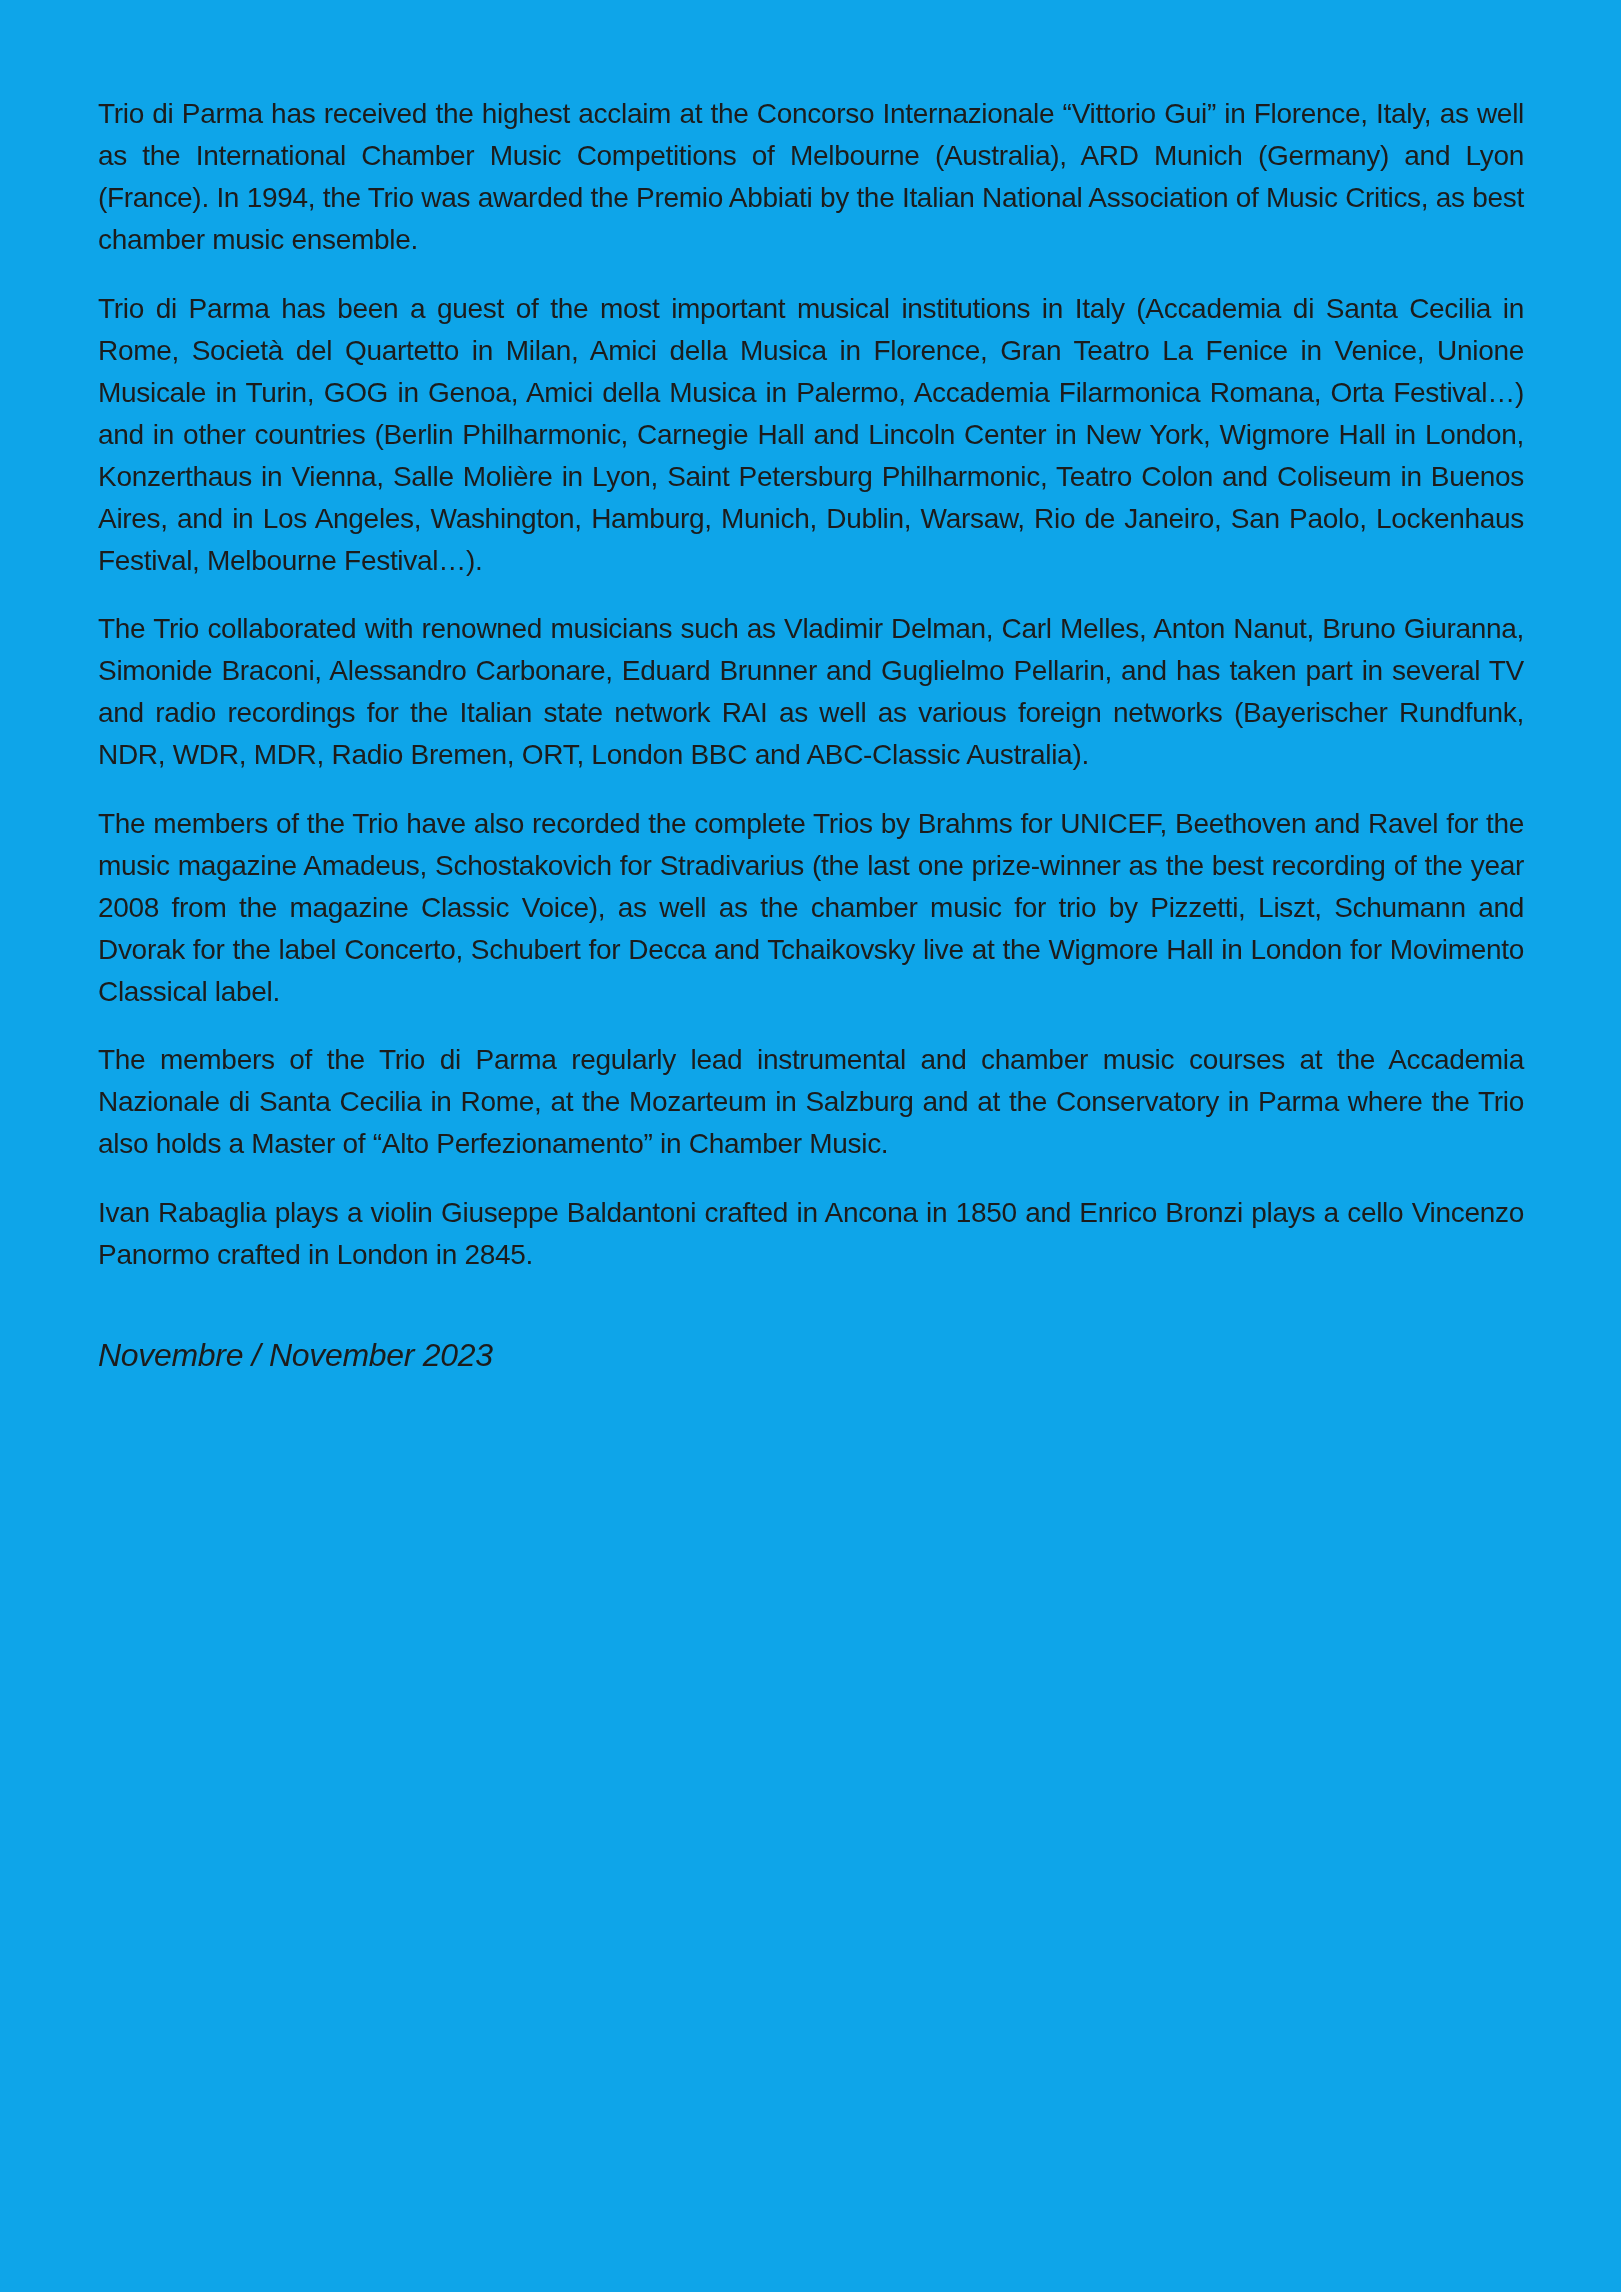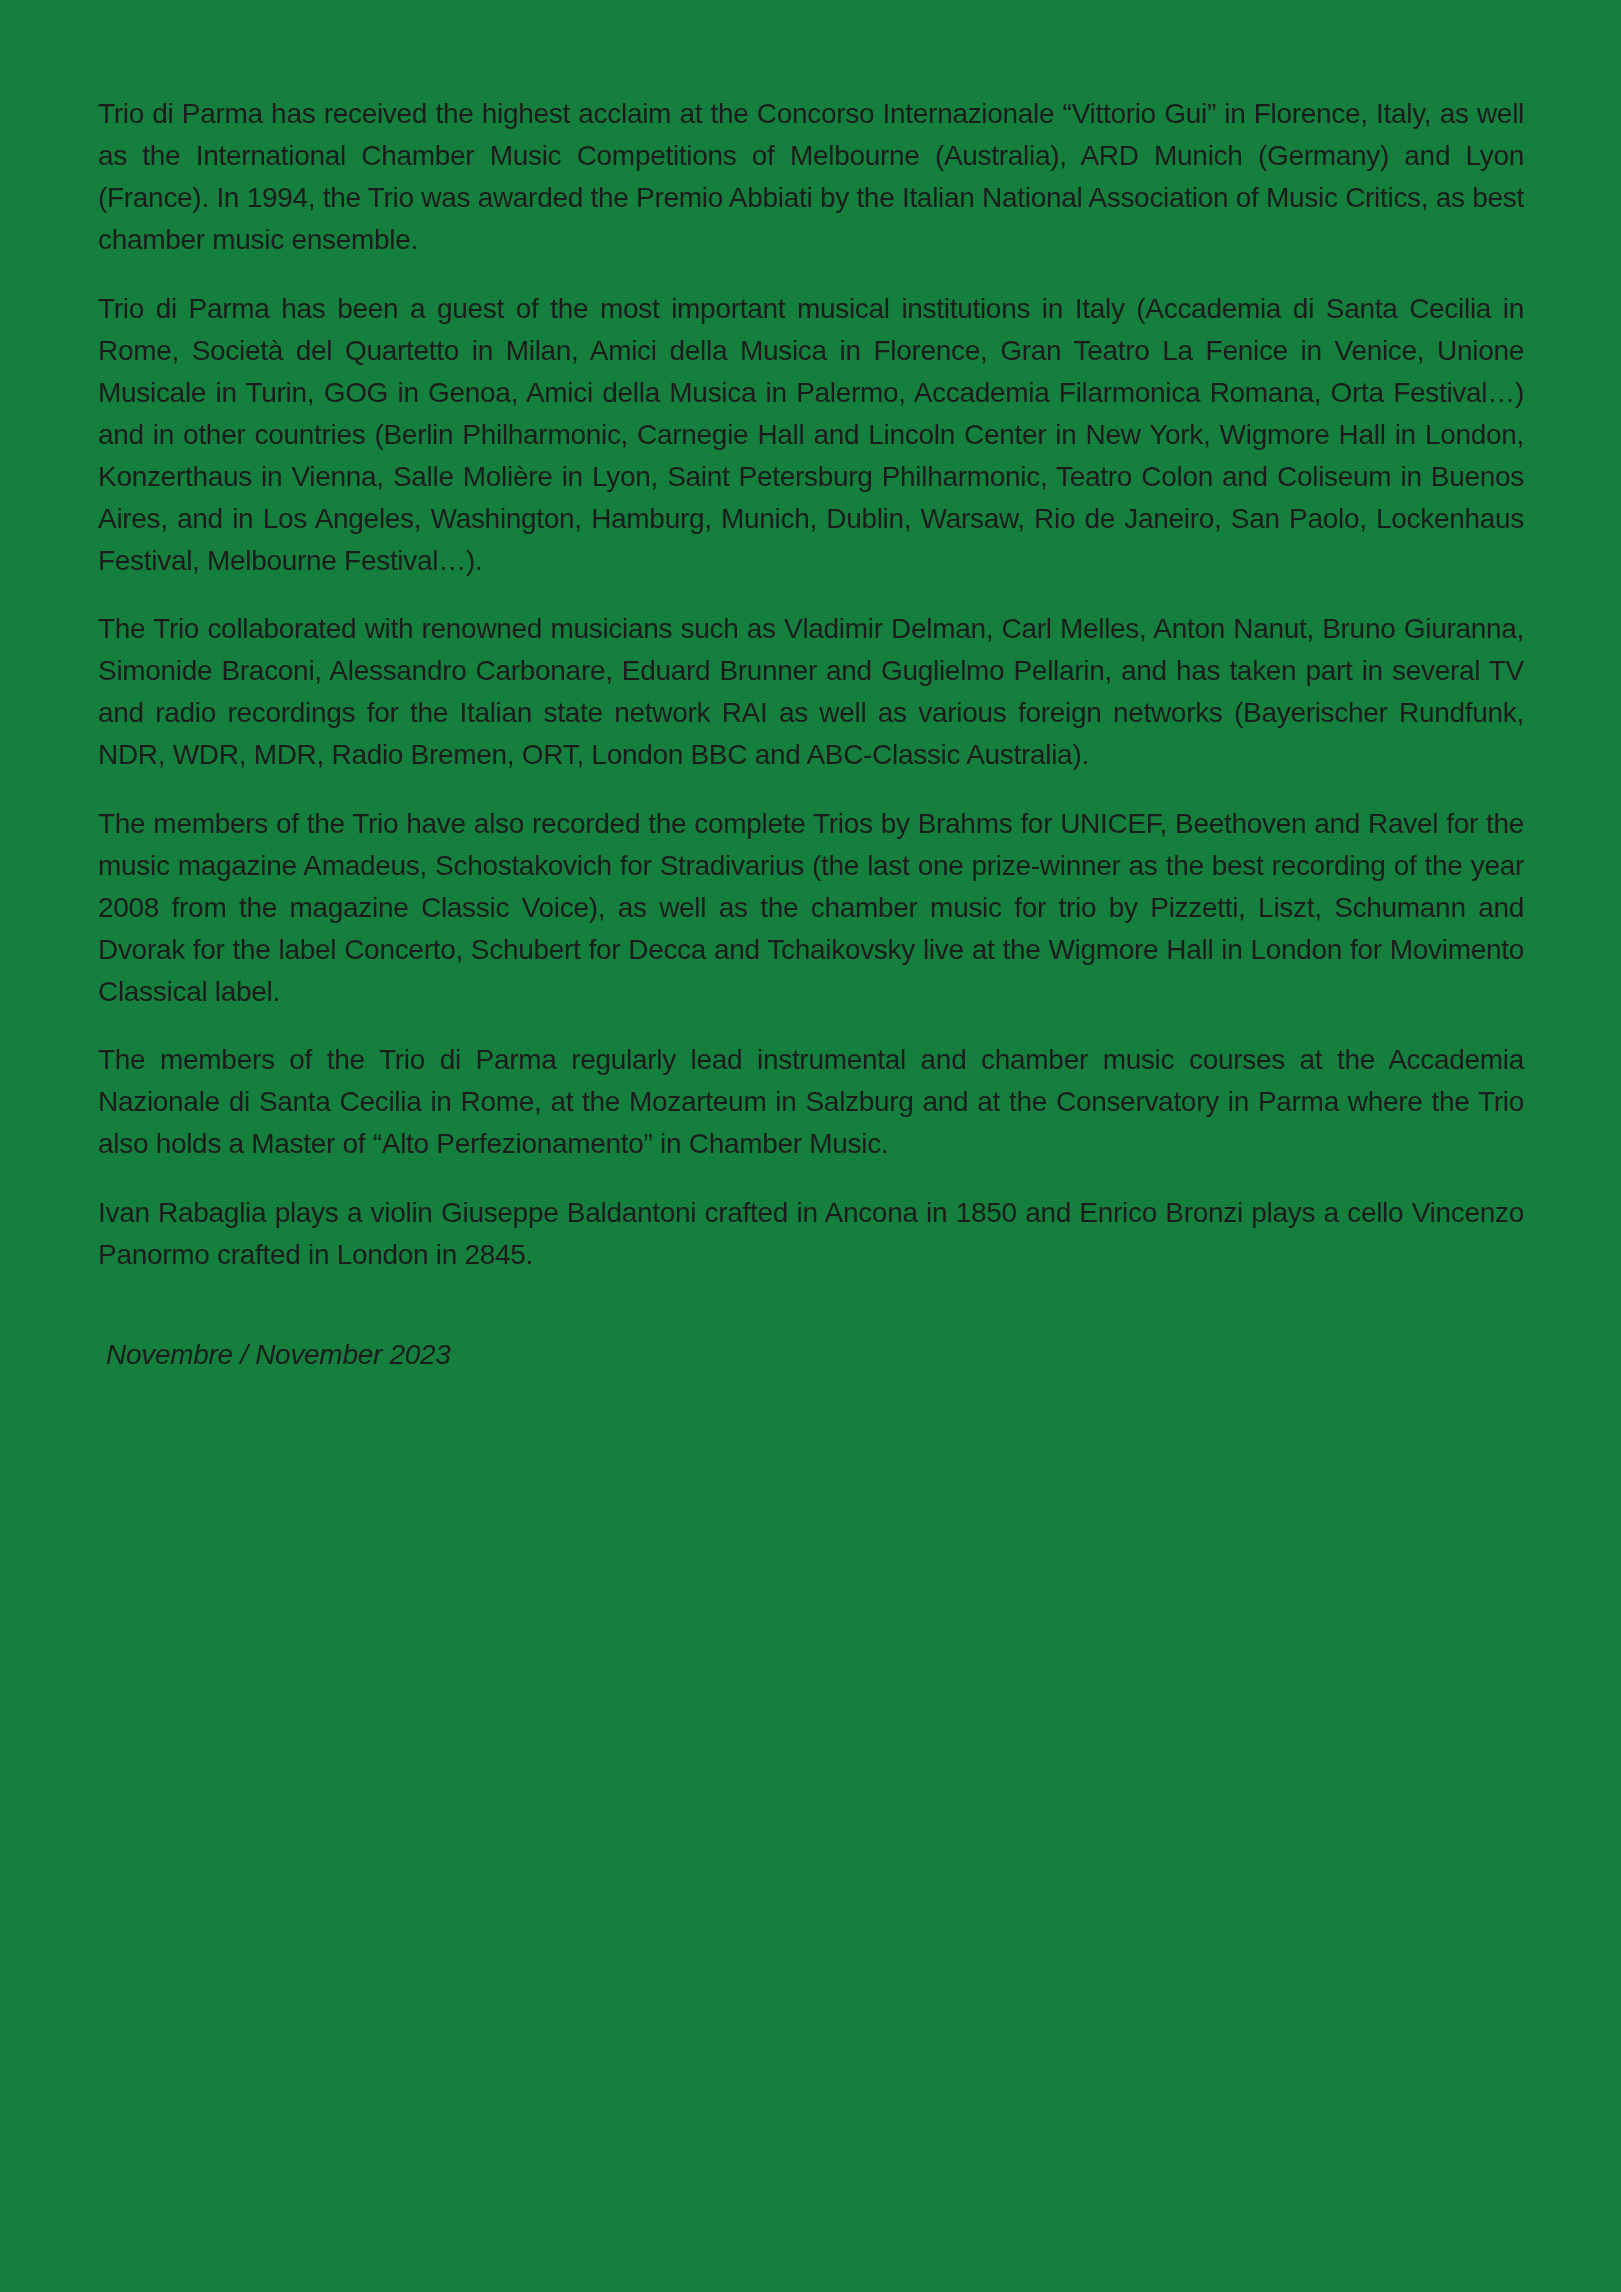--- a/index.html
+++ b/index.html
@@ -4,21 +4,21 @@
 <style>
   html, body {
     margin: 0;
     padding: 0;
     background: #ffffff;
   }
   .page {
     position: relative;
     width: 1621px;
     height: 2293px;
-    background: #15803d;
+    background: #0ea5e9;
     overflow: hidden;
     box-sizing: border-box;
   }
   .content {
     position: absolute;
     left: 98px;
     top: 93px;
     width: 1426px;
   }
   .para {
@@ -27,27 +27,27 @@
     line-height: 42px;
     letter-spacing: -0.3px;
     color: #1c1c1c;
     text-align: justify;
     margin: 0 0 26.5px 0;
     -webkit-hyphens: none;
     hyphens: none;
   }
   .date-line {
     font-family: "Liberation Sans", "DejaVu Sans", sans-serif;
-    font-size: 28px;
+    font-size: 32px;
     line-height: 42px;
     letter-spacing: -0.3px;
     color: #1c1c1c;
     font-style: italic;
     text-align: left;
-    margin: 58px 0 0 8px;
+    margin: 58px 0 0 0;
   }
 </style>
 </head>
 <body>
 
 <div class="page">
   <div class="content">
     <p class="para">Trio di Parma has received the highest acclaim at the Concorso Internazionale “Vittorio Gui” in Florence, Italy, as well as the International Chamber Music Competitions of Melbourne (Australia), ARD Munich (Germany) and Lyon (France). In 1994, the Trio was awarded the Premio Abbiati by the Italian National Association of Music Critics, as best chamber music ensemble.</p>
     <p class="para">Trio di Parma has been a guest of the most important musical institutions in Italy (Accademia di Santa Cecilia in Rome, Società del Quartetto in Milan, Amici della Musica in Florence, Gran Teatro La Fenice in Venice, Unione Musicale in Turin, GOG in Genoa, Amici della Musica in Palermo, Accademia Filarmonica Romana, Orta Festival…) and in other countries (Berlin Philharmonic, Carnegie Hall and Lincoln Center in New York, Wigmore Hall in London, Konzerthaus in Vienna, Salle Molière in Lyon, Saint Petersburg Philharmonic, Teatro Colon and Coliseum in Buenos Aires, and in Los Angeles, Washington, Hamburg, Munich, Dublin, Warsaw, Rio de Janeiro, San Paolo, Lockenhaus Festival, Melbourne Festival…).</p>
     <p class="para">The Trio collaborated with renowned musicians such as Vladimir Delman, Carl Melles, Anton Nanut, Bruno Giuranna, Simonide Braconi, Alessandro Carbonare, Eduard Brunner and Guglielmo Pellarin, and has taken part in several TV and radio recordings for the Italian state network RAI as well as various foreign networks (Bayerischer Rundfunk, NDR, WDR, MDR, Radio Bremen, ORT, London BBC and ABC-Classic Australia).</p>

